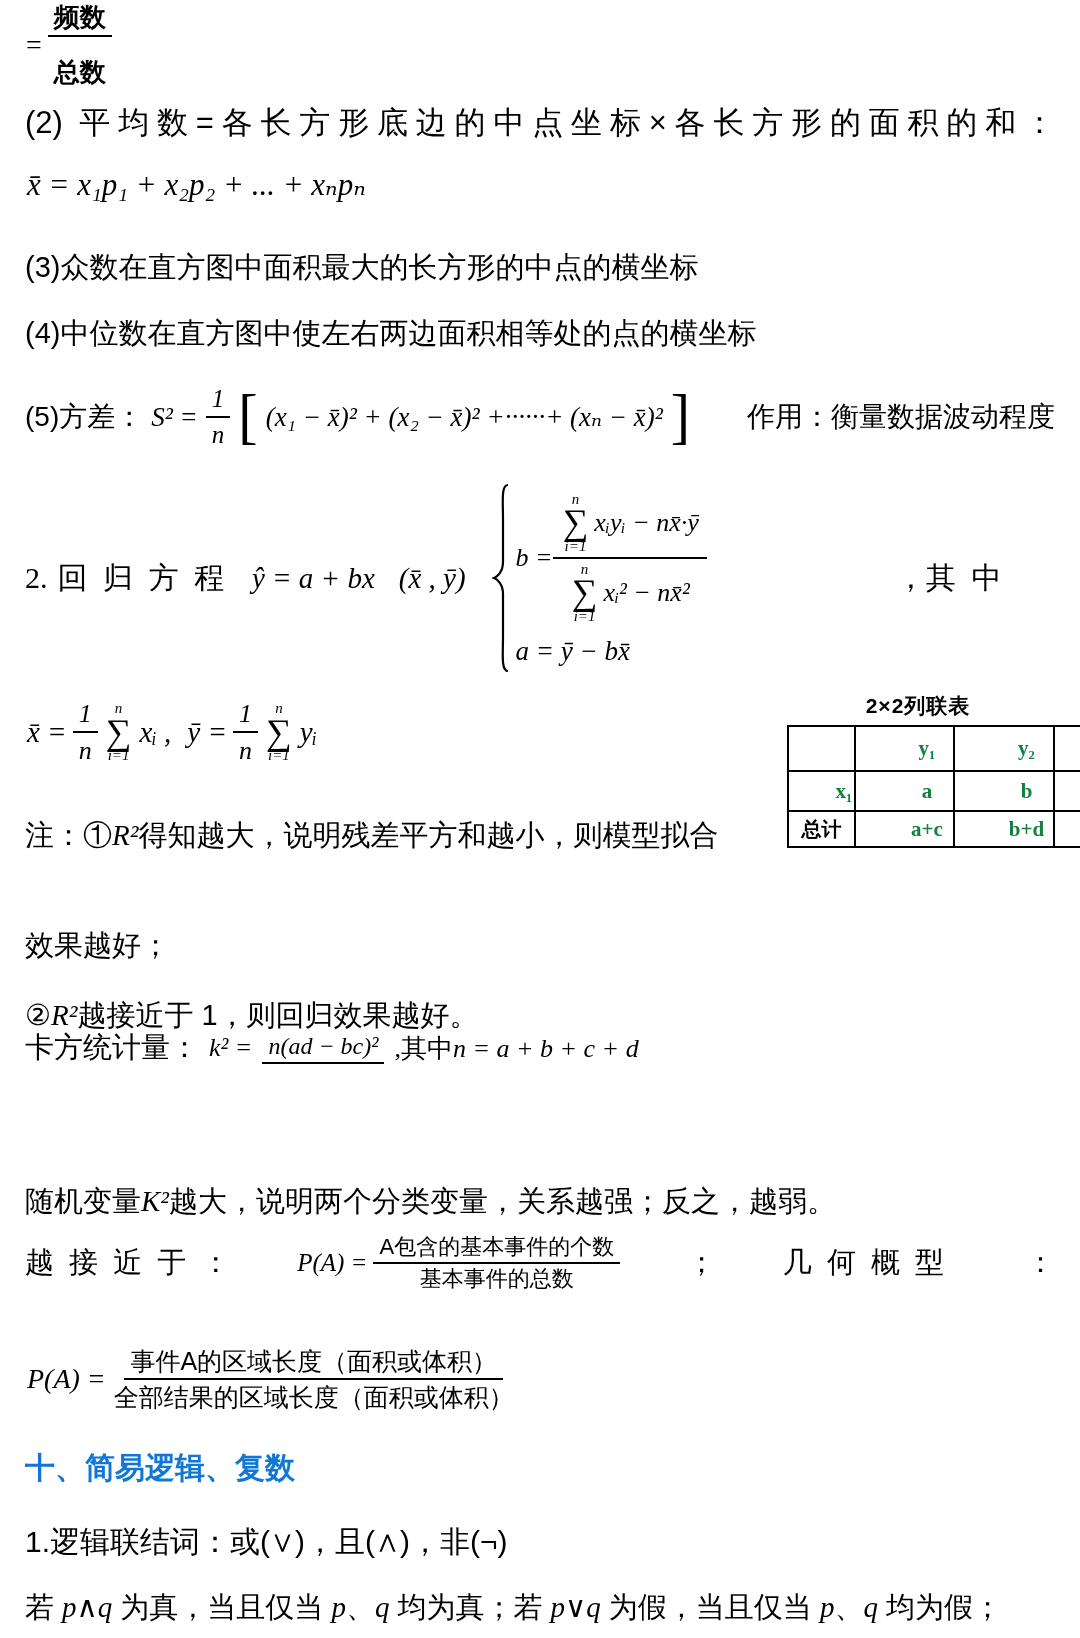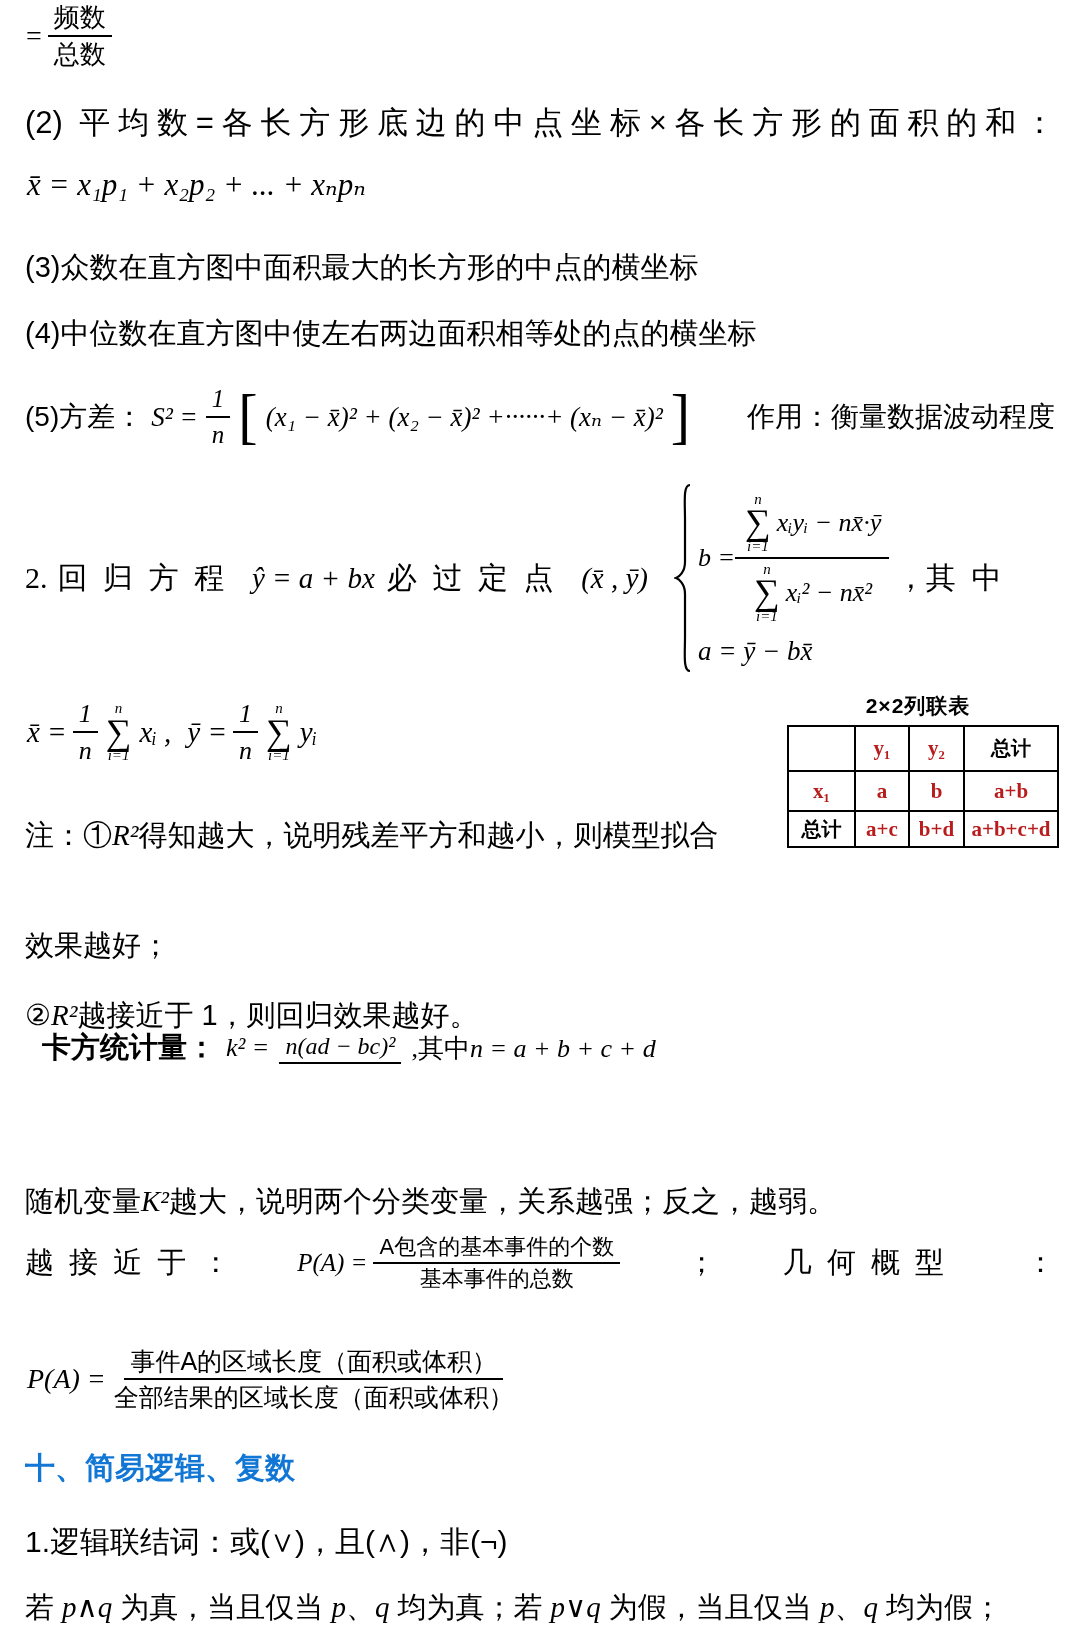--- a/index.html
+++ b/index.html
@@ -19,21 +19,21 @@
   .frac{display:inline-flex;flex-direction:column;align-items:center;vertical-align:middle;line-height:1.2;}
   .frac .fnum{border-bottom:2px solid #000;padding:0 6px 2px;text-align:center;}
   .frac .fden{padding-top:2px;text-align:center;}
 
   .sum{display:inline-flex;flex-direction:column;align-items:center;vertical-align:middle;margin:0 2px;}
   .sum-t{font-size:15px;line-height:1.1;}
   .sum-s{font-size:36px;line-height:0.85;}
 
   #freq{left:26px;top:2px;display:flex;align-items:center;gap:6px;}
   #freq .eq{font-size:28px;font-family:"Liberation Serif",serif;}
-  #freq .frac{font-size:26px;font-weight:400;}
+  #freq .frac{font-size:26px;font-weight:700;gap:18px;}
 
   #avg{left:25px;top:102px;width:1030px;font-size:31px;font-weight:500;
        text-align:justify;text-align-last:justify;}
 
   #mean{left:27px;top:166px;font-size:31px;}
 
   #mode{left:25px;top:248px;font-size:29px;font-weight:500;}
   #median{left:25px;top:314px;font-size:29px;font-weight:500;}
 
   #variance{left:25px;top:384px;width:1030px;display:flex;align-items:center;gap:8px;}
@@ -56,29 +56,29 @@
   #regression .rwhere{margin-left:auto;font-size:30px;font-weight:500;display:flex;align-items:center;white-space:nowrap;}
 
   #means{left:27px;top:698px;display:flex;align-items:center;gap:16px;font-size:29px;}
   #means .frac{font-size:26px;}
   #means .grp{display:flex;align-items:center;gap:6px;}
 
   #tablebox{left:787px;top:692px;width:262px;}
   #tablebox .tbl-title{text-align:center;font-weight:700;font-size:21px;margin-bottom:5px;letter-spacing:1px;}
   #tablebox table{border-collapse:collapse;width:262px;table-layout:fixed;}
   #tablebox td{border:2.5px solid #000;text-align:center;vertical-align:middle;padding:0;}
-  #tablebox .navy{color:#b91c1c;font-family:"Liberation Serif","DejaVu Serif",serif;font-weight:700;font-size:21px;}
+  #tablebox .navy{color:#15803d;font-family:"Liberation Serif","DejaVu Serif",serif;font-weight:700;font-size:21px;padding-left:45px;}
   #tablebox .blk{color:#000;font-weight:700;font-size:20px;border-radius:7px;}
 
   #note1{left:25px;top:816px;font-size:29px;font-weight:500;}
   #note1b{left:25px;top:926px;font-size:29px;font-weight:500;}
   #note2{left:25px;top:996px;font-size:29px;font-weight:500;}
 
   #chisq{left:25px;top:1028px;display:flex;align-items:center;gap:10px;}
-  #chisq .clabel{font-size:29px;font-weight:700;white-space:nowrap;margin-left:17px;}
+  #chisq .clabel{font-size:29px;font-weight:400;white-space:nowrap;}
   #chisq .cmath{font-size:26px;white-space:nowrap;}
   #chisq .cfrac{font-size:24px;}
   #chisq .cwhere{font-size:26px;white-space:nowrap;}
 
   #strength{left:25px;top:1182px;font-size:29px;font-weight:500;}
 
   #classical{left:25px;top:1234px;width:1030px;display:flex;align-items:center;justify-content:space-between;}
   #classical .plabel{font-size:29px;font-weight:500;white-space:nowrap;}
   #classical .pmath{font-size:25px;display:flex;align-items:center;gap:6px;}
   #classical .pfrac{font-size:22px;font-weight:500;}
@@ -122,21 +122,20 @@
   <span class="vmath m">(x₁ − x̄)² + (x₂ − x̄)² +······+ (xₙ − x̄)²</span>
   <span class="vbr">]</span>
   <span class="vpurpose cn">作用：衡量数据波动程度</span>
 </div>
 
 <div id="regression" class="abs">
   <span class="rtxt">
     <span class="ridx rm">2.</span>
     <span class="sp cn">回归方程</span>
     <span class="rmath m">ŷ = a + bx</span>
-    <span class="sp cn">必过定点</span>
     <span class="rmath m">(x̄ , ȳ)</span>
   </span>
   <span class="brace">
     <svg width="20" height="192" viewBox="0 0 20 192" aria-hidden="true">
       <path d="M16 3 C9 3 11 20 11 37 L11 80 C11 90 5 95 2 96 C5 97 11 102 11 112 L11 155 C11 172 9 189 16 189" fill="none" stroke="#000" stroke-width="2.2"></path>
     </svg>
   </span>
   <span class="system">
     <span class="brow">
       <span class="m">b =</span>

